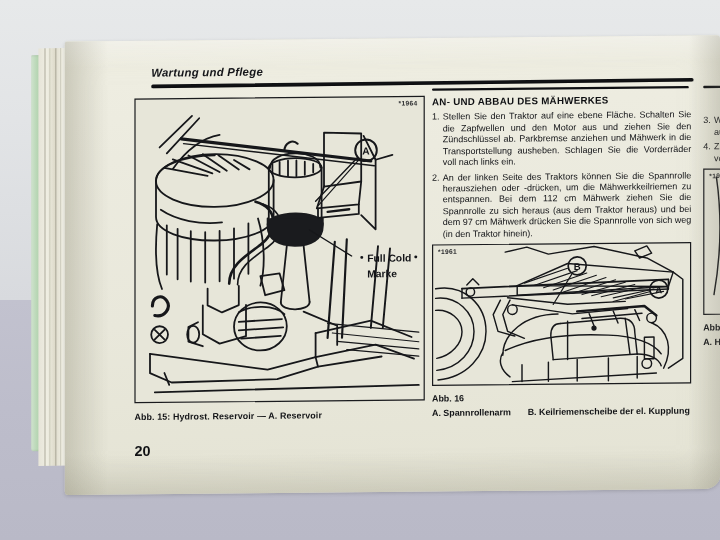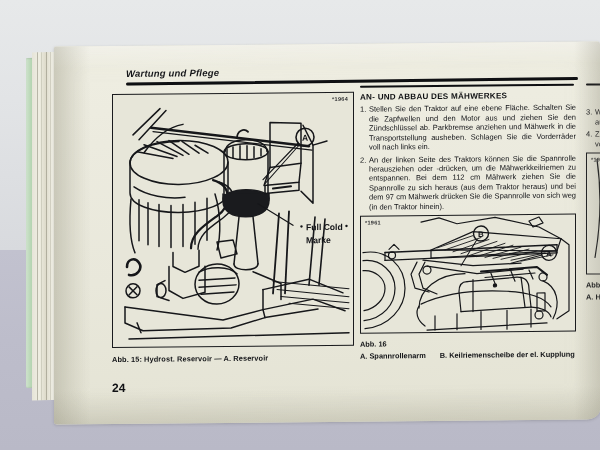--- a/index.html
+++ b/index.html
@@ -16,21 +16,21 @@
     position:absolute;left:0;top:0;width:600px;height:250px;
     background:linear-gradient(180deg,#e7e9ea 0%,#e2e4e6 40%,#d8dade 100%);
   }
   .bg-bottom{
     position:absolute;left:0;top:250px;width:600px;height:200px;
     background:linear-gradient(180deg,#c2c2cf 0%,#bdbdcb 45%,#b9b9c7 100%);
   }
 
   
   .book{
-    position:absolute;left:26px;top:44px;width:522px;height:390px;
+    position:absolute;left:26px;top:32px;width:522px;height:390px;
   }
   
   .green-edge{
     position:absolute;left:0px;top:14px;width:13px;height:330px;
     background:linear-gradient(90deg,#cfe3cd 0%,#b9d7b6 35%,#a9cca6 70%,#cfe0cc 100%);
     transform:skewY(-1.2deg);
     border-radius:1px 0 0 2px;
     box-shadow:inset -1px 0 2px rgba(0,0,0,.18);
   }
   .stack{
@@ -232,21 +232,21 @@
               <text class="lbl" x="232" y="136" font-size="8.5" fill="#121317">•</text>
               <text class="lbl" x="193" y="150" font-size="8.6" fill="#121317">Marke</text>
               <text class="lbl" x="192" y="47.5" font-size="8.5" fill="#121317" text-anchor="middle">A</text>
             </svg>
             <div class="figno">*1964</div>
           </div>
 
           <div class="figcap">Abb. 15: Hydrost. Reservoir — A. Reservoir</div>
         </div>
 
-        <div class="pageno">24</div>
+        <div class="pageno">20</div>
 
         <div class="col-mid">
           <div class="midrule"></div>
 
           <div class="blk-title">AN- UND ABBAU DES MÄHWERKES</div>
 
           <div class="step">
             <span class="num">1.</span>
             <span class="txt">Stellen Sie den Traktor auf eine ebene Fläche. Schalten Sie die Zapfwellen und den Motor aus und ziehen Sie den Zündschlüssel ab. Parkbremse anziehen und Mähwerk in die Transportstellung ausheben. Schlagen Sie die Vorderräder voll nach links ein.</span>
           </div>

